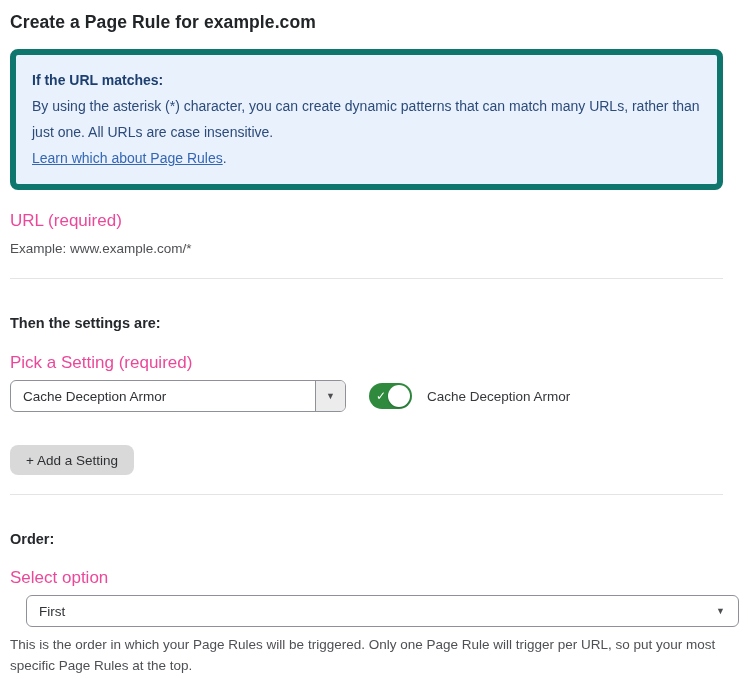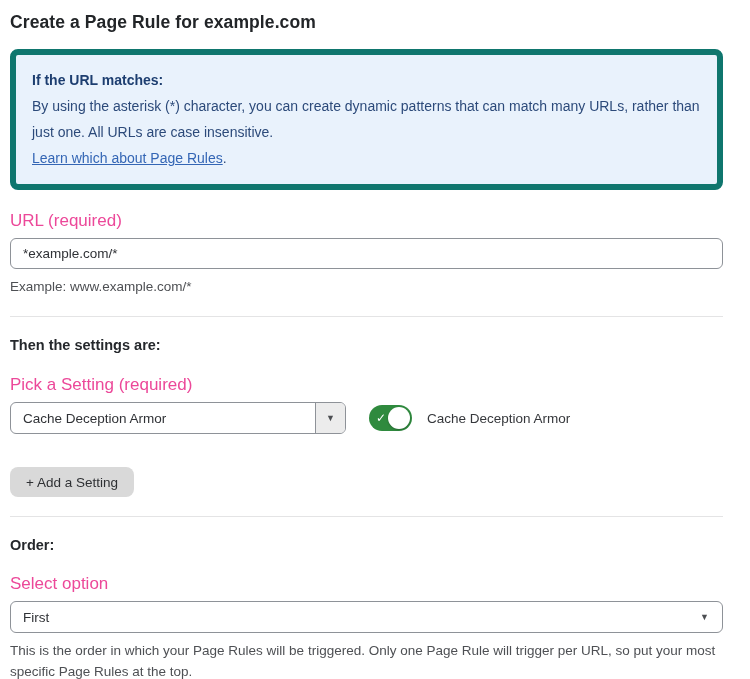--- a/index.html
+++ b/index.html
@@ -67,21 +67,21 @@
   .divider {
     border: none;
     border-top: 1px solid #e4e4e5;
     margin: 19px 0 0 0;
   }
 
   .section-heading {
     font-size: 14.5px;
     font-weight: 700;
     color: #25282c;
-    margin-top: 20px;
+    margin-top: 36px;
   }
 
   .setting-row {
     display: flex;
     align-items: center;
     margin-top: 0;
   }
 
   .select-box {
     display: flex;
@@ -166,42 +166,41 @@
     font-family: "Liberation Sans", "DejaVu Sans", sans-serif;
     padding: 0 16px;
     height: 30px;
     cursor: pointer;
     white-space: nowrap;
   }
   .btn-gray { background: #d9d9d9; color: #2e3033; }
 
   .add-setting-btn { margin-top: 33px; }
 
-  .order-select { width: 100%; margin-top: 0; }
+  .order-select { width: 100%; margin-top: 0; margin-left: 16px; }
   .order-select .select-arrow-plain {
     display: flex;
     align-items: center;
     padding-right: 13px;
   }
 </style>
 </head>
 <body>
 
 <div class="container">
 
   <div class="page-title">Create a Page Rule for example.com</div>
 
   <div class="info-box">
     <div class="info-heading">If the URL matches:</div>
     <div class="info-body">By using the asterisk (*) character, you can create dynamic patterns that can match many URLs, rather than just one. All URLs are case insensitive.</div>
     <div><a class="info-link">Learn which about Page Rules</a><span>.</span></div>
   </div>
 
   <div class="field-label">URL (required)</div>
-  <input class="text-input" type="text" value="*example.com/*" style="">
   <div class="helper-text">Example: www.example.com/*</div>
 
   <hr class="divider">
 
   <div class="section-heading">Then the settings are:</div>
 
   <div class="field-label" style="margin-top: 22px;">Pick a Setting (required)</div>
 
   <div class="setting-row">
     <div class="select-box setting-select">

